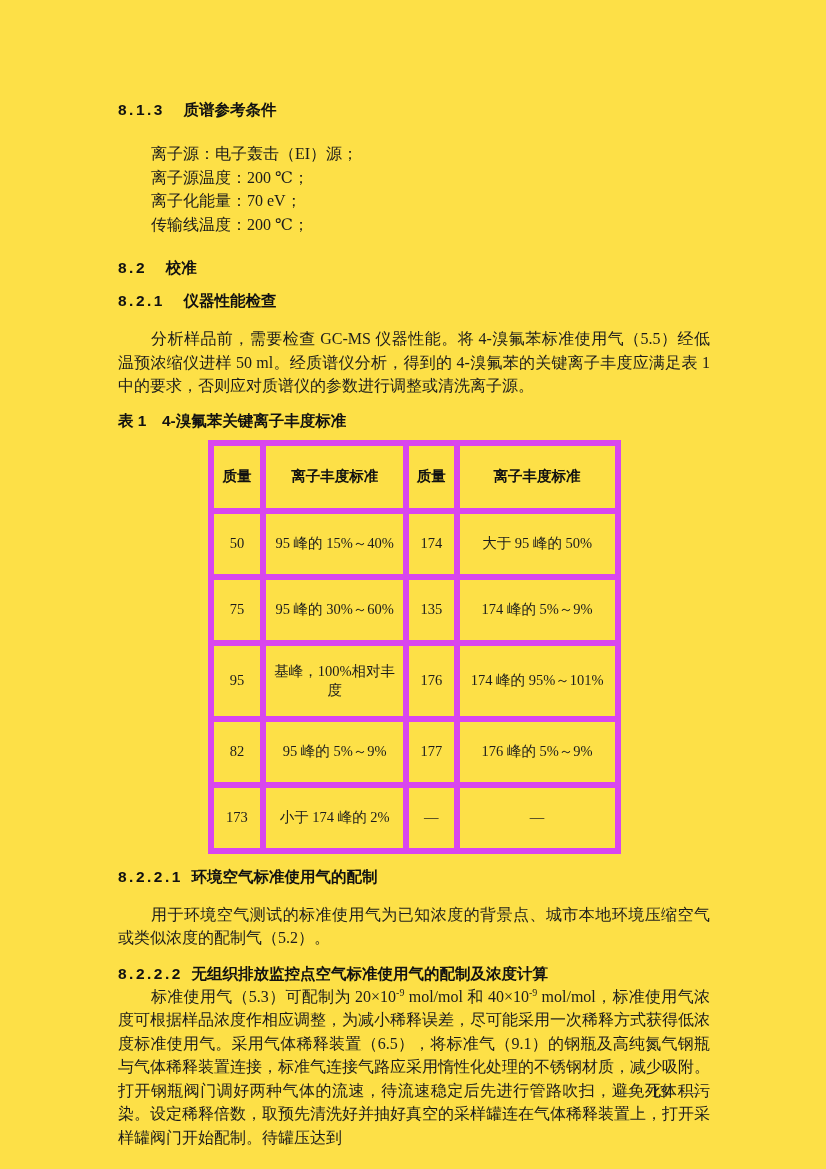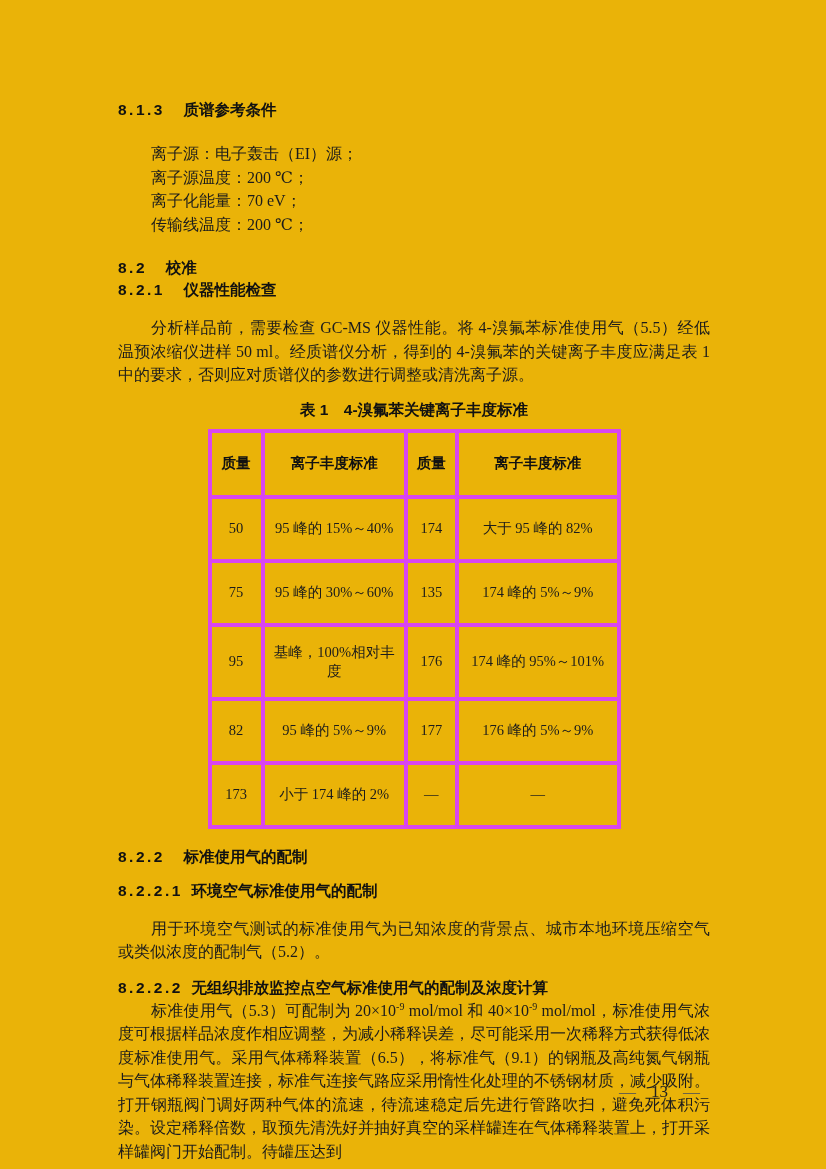--- a/index.html
+++ b/index.html
@@ -1,21 +1,21 @@
 <!DOCTYPE html>
 <html lang="zh"><head>
 <meta charset="utf-8">
 <style>
   html, body { margin: 0; padding: 0; background: #e8e8e8; }
   .page {
     position: relative;
     width: 826px;
     height: 1169px;
     margin: 0 auto;
-    background: #eab308;
+    background: #fde047;
     overflow: hidden;
     color: #1a1a1a;
     font-family: "Liberation Serif", "DejaVu Serif", serif;
   }
   .content {
     position: absolute;
     left: 118px;
     top: 99px;
     width: 592px;
   }
@@ -25,21 +25,21 @@
     font-weight: bold;
     font-size: 15.5px;
     line-height: 22px;
     margin: 0;
     color: #111;
   }
   .heading .h-num { letter-spacing: 2.5px; }
   .heading.lvl3 .h-num { margin-right: 1.2em; }
   .heading.lvl4 .h-num { margin-right: 0.55em; }
   .h-82   { margin-top: 21px; }
-  .h-821  { }
+  .h-821  { margin-top: 11px; }
   .h-822  { margin-top: 17px; }
   .h-8221 { margin-top: 12px; }
   .h-8222 { margin-top: 13px; }
   
   .para {
     font-size: 16px;
     line-height: 23.5px;
     text-align: justify;
     text-indent: 33px;
     margin: 0;
@@ -59,33 +59,32 @@
   .p-8222a  { margin-top: 14px; }
   .p-8222b  { margin-top: 0; }
   .mz { font-style: italic; }
   sup.exp { font-size: 10px; line-height: 0; }
   
   .tbl-caption {
     font-family: "Liberation Sans", "DejaVu Sans", sans-serif;
     font-weight: bold;
     font-size: 15.5px;
     line-height: 21px;
-    text-align: center;
     margin: 12px 0 0 0;
     color: #111;
   }
   table.abundance {
     border-collapse: collapse;
     width: 413px;
     margin: 9px auto 0 auto;
     font-size: 14.5px;
     table-layout: fixed;
   }
   table.abundance th, table.abundance td {
-    border: 4px solid #d946ef;
+    border: 6px solid #d946ef;
     text-align: center;
     vertical-align: middle;
     padding: 16px 3px;
     color: #1c1c1c;
   }
   table.abundance { border: 2px solid #000; }
   table.abundance th {
     font-family: "Liberation Sans", "DejaVu Sans", sans-serif;
     font-weight: bold;
     height: 30px;
@@ -148,21 +147,21 @@
           <th>离子丰度标准</th>
           <th>质量</th>
           <th>离子丰度标准</th>
         </tr>
       </thead>
       <tbody>
         <tr>
           <td>50</td>
           <td>95 峰的 15%～40%</td>
           <td>174</td>
-          <td>大于 95 峰的 82%</td>
+          <td>大于 95 峰的 50%</td>
         </tr>
         <tr>
           <td>75</td>
           <td>95 峰的 30%～60%</td>
           <td>135</td>
           <td>174 峰的 5%～9%</td>
         </tr>
         <tr>
           <td>95</td>
           <td>基峰，100%相对丰度</td>
@@ -177,21 +176,20 @@
         </tr>
         <tr>
           <td>173</td>
           <td>小于 174 峰的 2%</td>
           <td>—</td>
           <td>—</td>
         </tr>
       </tbody>
     </table>
 
-    <h3 class="heading lvl3 h-822"><span class="h-num">8.2.2</span><span>标准使用气的配制</span></h3>
 
     <h3 class="heading lvl4 h-8221"><span class="h-num">8.2.2.1</span><span>环境空气标准使用气的配制</span></h3>
 
     <p class="para p-8221">用于环境空气测试的标准使用气为已知浓度的背景点、城市本地环境压缩空气或类似浓度的配制气（5.2）。</p>
 
     <h3 class="heading lvl4 h-8222"><span class="h-num">8.2.2.2</span><span>无组织排放监控点空气标准使用气的配制及浓度计算</span></h3>
 
 
     <p class="para p-8222b"><span>标准使用气（5.3）可配制为 20×10</span><sup class="exp">-9</sup><span> mol/mol 和 40×10</span><sup class="exp">-9</sup><span> mol/mol，标准使用气浓度可根据样品浓度作相应调整，为减小稀释误差，尽可能采用一次稀释方式获得低浓度标准使用气。采用气体稀释装置（6.5），将标准气（9.1）的钢瓶及高纯氮气钢瓶与气体稀释装置连接，标准气连接气路应采用惰性化处理的不锈钢材质，减少吸附。打开钢瓶阀门调好两种气体的流速，待流速稳定后先进行管路吹扫，避免死体积污染。设定稀释倍数，取预先清洗好并抽好真空的采样罐连在气体稀释装置上，打开采样罐阀门开始配制。待罐压达到</span></p>
 

